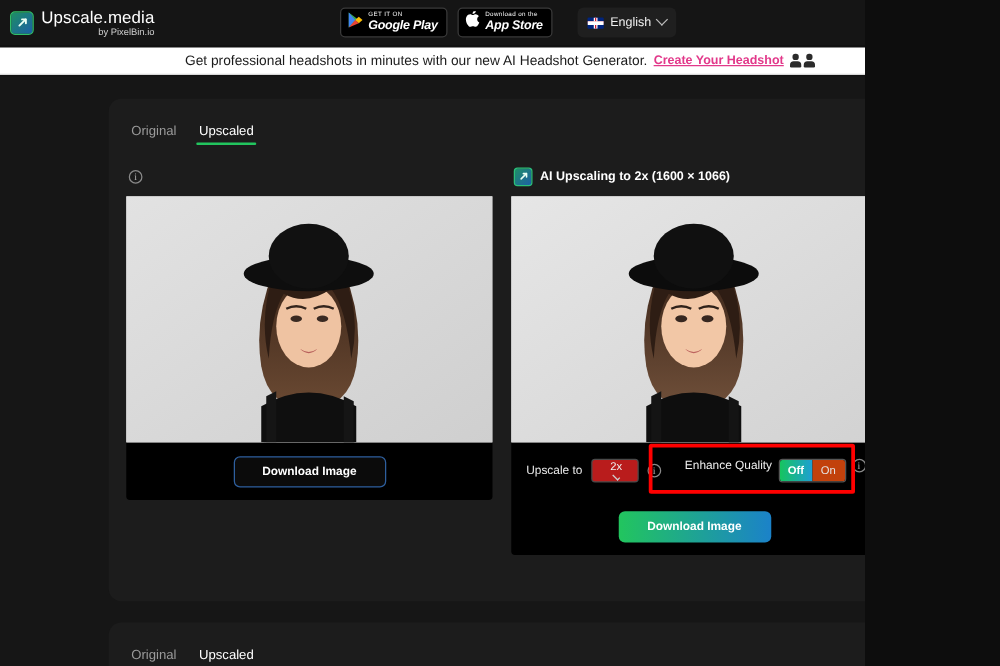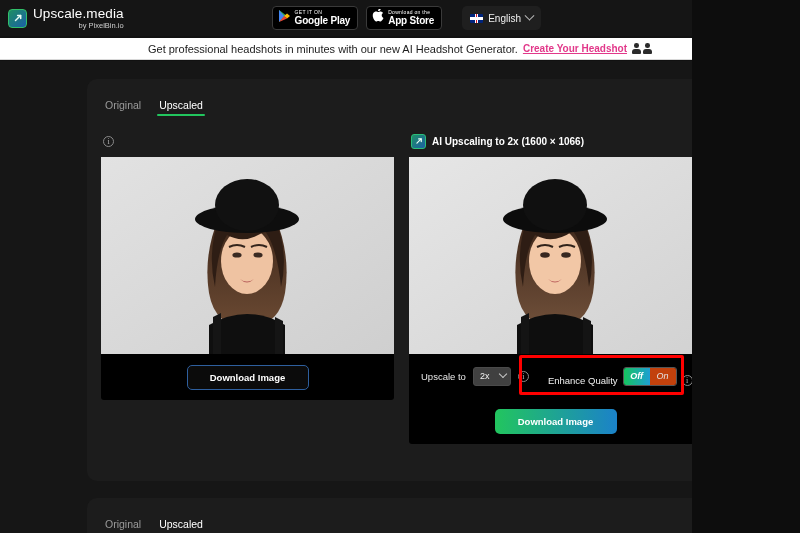--- a/index.html
+++ b/index.html
@@ -38,21 +38,21 @@
 
   .store-badges { display: flex; gap: 8px; margin-left: 148px; }
   .badge {
     height: 24px; border-radius: 4px; background: #000;
     border: 1px solid #3a3a3a;
     display: flex; align-items: center; gap: 4px;
     padding: 0 7px 0 5px;
   }
   .badge .b-txt { display: flex; flex-direction: column; line-height: 1; }
   .badge .b-small { font-size: 5px; color: #fff; letter-spacing: .3px; }
-  .badge .b-big { font-size: 10px; color: #fff; font-weight: bold; letter-spacing: -.2px; margin-top:1px;}
+  .badge .b-big { font-size: 10px; color: #fff; font-weight: bold; letter-spacing: -.2px; margin-top:1px;font-style:italic;}
 
   .nav { display: flex; align-items: center; gap: 28px; margin-left: 20px; }
   .nav-link { font-size: 10.5px; color: #e8e8e8; white-space: nowrap; }
 
   .lang {
     margin-left: 20px; height: 24px; border-radius: 5px; background: #1f1f1f;
     display: flex; align-items: center; gap: 5px; padding: 0 8px;
   }
   .flag { width: 13px; height: 9px; border-radius: 1px; position: relative; overflow: hidden; background: #00247d; }
   .flag:before, .flag:after { content:""; position:absolute; background:#fff; }
@@ -120,30 +120,30 @@
 
   
   .photo { width: 293px; height: 197px; background: #d6d6d6; position: relative; overflow: hidden; }
   .photo.right { height: 197px; }
   .photo svg { position:absolute; inset:0; }
 
   .ctrl-row { height: 44px; display: flex; align-items: center; gap: 7px; padding-left: 12px; position: relative; }
   .ctrl-label { font-size: 9.5px; color: #e9e9e9; }
   .select {
     height: 19px; min-width: 38px; border: 1px solid #4a4a4a; border-radius: 3px;
-    background: #404040; display: flex; align-items: center; justify-content: space-between;
-    padding: 0 4px 0 6px; gap: 4px;
+    background: #b91c1c; display: flex; align-items: center; justify-content: space-between;
+    padding: 0 4px 0 6px; gap: 4px; flex-direction: column;
   }
   .select-val { font-size: 9px; color: #f0f0f0; }
   .chev-sm { width: 6px; height: 6px; border-right: 1.2px solid #cfcfcf; border-bottom: 1.2px solid #cfcfcf; transform: rotate(45deg) translate(-1.5px,-1.5px); }
 
-  .enhance-group { display: flex; align-items: flex-end; gap: 5px; margin-left: 12px; }
+  .enhance-group { display: flex; align-items: flex-start; gap: 5px; margin-left: 12px; }
   .enhance-label { font-size: 9.5px; color: #f0f0f0; }
   .toggle { display: flex; height: 19px; border: 1px solid #555; border-radius: 3px; overflow: hidden; }
-  .toggle .seg { font-size: 9px; display: flex; align-items: center; justify-content: center; min-width: 26px; padding: 0 5px; font-style: italic; }
+  .toggle .seg { font-size: 9px; display: flex; align-items: center; justify-content: center; min-width: 26px; padding: 0 5px; }
   .toggle .seg.off-on { background: linear-gradient(90deg,#16c45f 0%, #1e9fd4 100%); color: #fff; font-weight: bold; }
   .toggle .seg.plain { background: #c2410c; color: #e4e4e4; }
 
   .redbox {
     position: absolute; left: 110px; top: 1px; width: 165px; height: 40px;
     border: 3px solid #ff0000; border-radius: 2px; pointer-events: none;
   }
 
   .btn-row { height: 46px; display: flex; align-items: center; justify-content: center; }
   .btn-outline {

